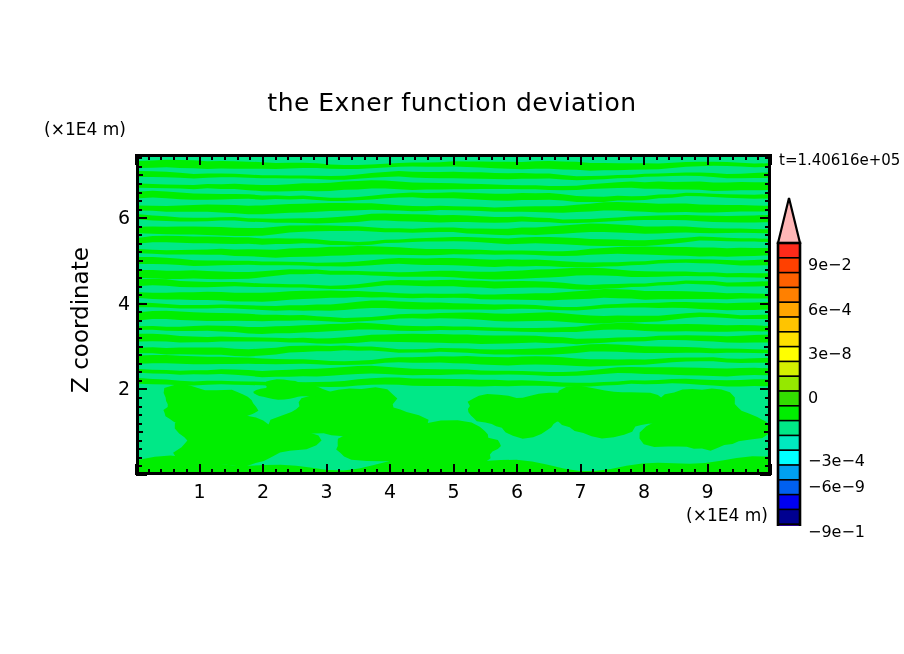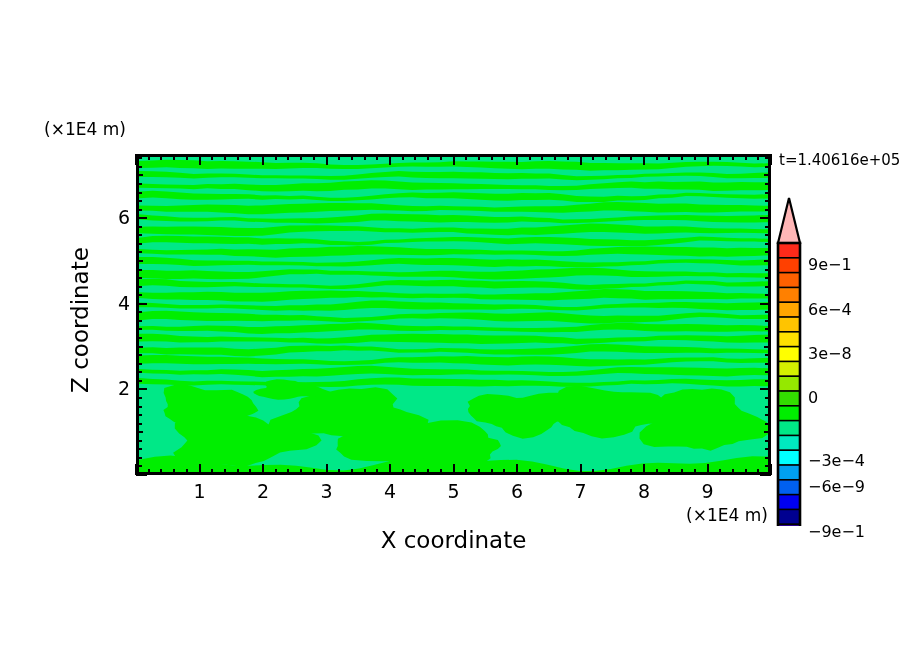--- a/index.html
+++ b/index.html
@@ -144,20 +144,21 @@
     left: 36px;
     font-size: 16px;
     white-space: nowrap;
   }
 </style>
 </head>
 <body>
 
 <div class="figure">
 
+  <div id="plot-title">the Exner function deviation</div>
 
   <div id="y-unit-label">(×1E4 m)</div>
 
   <div id="plot-area">
     <svg id="contour-canvas" viewBox="0 0 1000 1000" preserveAspectRatio="none">
         <rect x="0" y="0" width="1000" height="1000" fill="#00e887"></rect>
         <path d="M0.0,12.8 L21.7,10.8 L43.5,8.5 L65.2,9.9 L87.0,10.6 L108.7,13.4 L130.4,12.6 L152.2,13.5 L173.9,14.7 L195.7,16.4 L217.4,18.8 L239.1,18.4 L260.9,18.2 L282.6,19.8 L304.3,23.7 L326.1,25.3 L347.8,25.7 L369.6,23.9 L391.3,21.8 L413.0,19.2 L434.8,17.1 L456.5,17.6 L478.3,16.3 L500.0,13.8 L521.7,14.2 L543.5,14.1 L565.2,14.7 L587.0,15.0 L608.7,15.6 L630.4,13.1 L652.2,12.7 L673.9,14.3 L695.7,15.4 L717.4,19.2 L739.1,18.9 L760.9,19.5 L782.6,19.6 L804.3,20.1 L826.1,20.6 L847.8,18.6 L869.6,15.9 L891.3,15.2 L913.0,14.8 L934.8,16.2 L956.5,18.0 L978.3,20.6 L1000.0,20.0 L1000.0,32.0 L978.3,32.3 L956.5,29.8 L934.8,28.4 L913.0,27.8 L891.3,29.1 L869.6,31.1 L847.8,35.3 L826.1,38.7 L804.3,39.7 L782.6,40.8 L760.9,42.0 L739.1,42.4 L717.4,43.5 L695.7,40.3 L673.9,39.3 L652.2,37.5 L630.4,37.3 L608.7,38.9 L587.0,37.2 L565.2,35.5 L543.5,33.5 L521.7,32.0 L500.0,30.2 L478.3,31.2 L456.5,31.3 L434.8,29.9 L413.0,31.3 L391.3,33.5 L369.6,35.7 L347.8,37.9 L326.1,38.2 L304.3,37.6 L282.6,34.9 L260.9,34.7 L239.1,36.4 L217.4,38.4 L195.7,37.4 L173.9,37.1 L152.2,37.0 L130.4,36.9 L108.7,38.2 L87.0,35.6 L65.2,34.7 L43.5,32.7 L21.7,34.2 L0.0,35.1 Z" fill="#00ee00"></path>
         <path d="M0.0,44.3 L21.7,45.3 L43.5,47.2 L65.2,49.9 L87.0,53.6 L108.7,52.7 L130.4,52.4 L152.2,53.2 L173.9,55.6 L195.7,57.7 L217.4,58.0 L239.1,58.7 L260.9,58.6 L282.6,59.7 L304.3,60.7 L326.1,59.6 L347.8,55.5 L369.6,50.8 L391.3,47.6 L413.0,44.6 L434.8,47.1 L456.5,47.4 L478.3,47.4 L500.0,46.9 L521.7,48.2 L543.5,48.6 L565.2,50.4 L587.0,51.7 L608.7,51.0 L630.4,52.0 L652.2,52.5 L673.9,57.3 L695.7,61.0 L717.4,60.1 L739.1,59.4 L760.9,57.4 L782.6,56.6 L804.3,53.1 L826.1,52.5 L847.8,50.6 L869.6,49.1 L891.3,49.1 L913.0,51.1 L934.8,53.9 L956.5,52.9 L978.3,50.7 L1000.0,48.9 L1000.0,66.1 L978.3,66.7 L956.5,67.6 L934.8,67.4 L913.0,63.4 L891.3,60.4 L869.6,59.6 L847.8,60.5 L826.1,62.0 L804.3,62.7 L782.6,66.4 L760.9,67.8 L739.1,70.5 L717.4,72.2 L695.7,74.2 L673.9,71.7 L652.2,68.2 L630.4,68.9 L608.7,69.0 L587.0,70.6 L565.2,70.0 L543.5,68.7 L521.7,68.5 L500.0,67.1 L478.3,67.1 L456.5,66.5 L434.8,65.3 L413.0,61.8 L391.3,63.7 L369.6,65.6 L347.8,69.1 L326.1,72.0 L304.3,72.0 L282.6,70.2 L260.9,68.5 L239.1,68.3 L217.4,67.5 L195.7,67.4 L173.9,65.9 L152.2,64.2 L130.4,64.5 L108.7,65.9 L87.0,68.0 L65.2,65.5 L43.5,64.0 L21.7,63.3 L0.0,63.2 Z" fill="#00ee00"></path>
         <path d="M0.0,84.4 L21.7,85.9 L43.5,87.0 L65.2,87.7 L87.0,89.0 L108.7,85.4 L130.4,86.5 L152.2,85.0 L173.9,87.5 L195.7,88.9 L217.4,88.5 L239.1,86.3 L260.9,83.2 L282.6,83.3 L304.3,81.8 L326.1,77.5 L347.8,76.4 L369.6,74.0 L391.3,74.3 L413.0,77.8 L434.8,81.3 L456.5,81.6 L478.3,82.9 L500.0,83.4 L521.7,85.0 L543.5,85.9 L565.2,87.2 L587.0,88.5 L608.7,89.6 L630.4,89.8 L652.2,92.3 L673.9,92.4 L695.7,91.0 L717.4,86.5 L739.1,83.4 L760.9,80.4 L782.6,78.1 L804.3,79.9 L826.1,78.0 L847.8,79.1 L869.6,78.3 L891.3,78.0 L913.0,81.2 L934.8,80.6 L956.5,79.6 L978.3,80.3 L1000.0,80.2 L1000.0,104.9 L978.3,105.9 L956.5,105.8 L934.8,107.1 L913.0,107.6 L891.3,103.9 L869.6,103.4 L847.8,103.1 L826.1,100.6 L804.3,101.0 L782.6,97.6 L760.9,98.2 L739.1,99.7 L717.4,101.4 L695.7,104.8 L673.9,105.5 L652.2,104.8 L630.4,102.3 L608.7,102.4 L587.0,101.9 L565.2,101.6 L543.5,101.6 L521.7,102.1 L500.0,102.1 L478.3,103.2 L456.5,103.5 L434.8,104.7 L413.0,102.4 L391.3,99.8 L369.6,100.2 L347.8,102.9 L326.1,103.9 L304.3,107.7 L282.6,108.5 L260.9,107.3 L239.1,109.0 L217.4,109.7 L195.7,108.4 L173.9,105.4 L152.2,101.4 L130.4,101.5 L108.7,99.3 L87.0,102.0 L65.2,100.3 L43.5,99.5 L21.7,98.7 L0.0,97.8 Z" fill="#00ee00"></path>
         <path d="M0.0,109.3 L21.7,106.8 L43.5,109.8 L65.2,112.9 L87.0,116.1 L108.7,116.6 L130.4,117.4 L152.2,117.3 L173.9,117.9 L195.7,122.0 L217.4,121.1 L239.1,123.7 L260.9,122.6 L282.6,126.5 L304.3,129.0 L326.1,129.5 L347.8,126.7 L369.6,122.9 L391.3,118.6 L413.0,114.8 L434.8,113.0 L456.5,114.4 L478.3,113.2 L500.0,111.7 L521.7,113.6 L543.5,114.9 L565.2,116.4 L587.0,117.0 L608.7,114.5 L630.4,115.3 L652.2,114.6 L673.9,118.1 L695.7,124.0 L717.4,125.4 L739.1,126.2 L760.9,123.3 L782.6,124.3 L804.3,123.7 L826.1,119.4 L847.8,118.3 L869.6,113.5 L891.3,114.4 L913.0,116.7 L934.8,118.5 L956.5,119.0 L978.3,120.2 L1000.0,118.0 L1000.0,131.7 L978.3,132.8 L956.5,130.6 L934.8,129.3 L913.0,127.1 L891.3,124.7 L869.6,123.9 L847.8,129.2 L826.1,131.0 L804.3,136.3 L782.6,138.1 L760.9,138.4 L739.1,142.6 L717.4,143.2 L695.7,143.0 L673.9,138.1 L652.2,135.5 L630.4,136.8 L608.7,136.3 L587.0,138.8 L565.2,137.9 L543.5,135.8 L521.7,133.6 L500.0,130.6 L478.3,130.9 L456.5,130.8 L434.8,128.1 L413.0,128.6 L391.3,131.3 L369.6,134.6 L347.8,137.6 L326.1,140.0 L304.3,139.3 L282.6,136.9 L260.9,133.5 L239.1,135.3 L217.4,133.6 L195.7,135.7 L173.9,132.9 L152.2,133.7 L130.4,135.0 L108.7,135.5 L87.0,136.0 L65.2,133.8 L43.5,131.3 L21.7,128.6 L0.0,131.1 Z" fill="#00ee00"></path>
@@ -376,21 +377,20 @@
       <div class="axis-tick-label xtick-label" style="left: 438.5px;">5</div>
       <div class="axis-tick-label xtick-label" style="left: 502px;">6</div>
       <div class="axis-tick-label xtick-label" style="left: 565.5px;">7</div>
       <div class="axis-tick-label xtick-label" style="left: 629px;">8</div>
       <div class="axis-tick-label xtick-label" style="left: 692.5px;">9</div>
       <div class="axis-tick-label ytick-label" style="top: 377.4px;">2</div>
       <div class="axis-tick-label ytick-label" style="top: 291.8px;">4</div>
       <div class="axis-tick-label ytick-label" style="top: 206.2px;">6</div>
     </div>
 
-  <div id="x-axis-title">X coordinate</div>
   <div id="z-axis-title">Z coordinate</div>
 
   <div id="x-unit-label">(×1E4 m)</div>
 
   <div id="time-annotation">t=1.40616e+05</div>
 
   <div id="colorbar">
     <svg id="colorbar-svg" width="132" height="330">
         <path d="M6,47 L17,2 L28,47 Z" fill="#ffb6b6" stroke="#000" stroke-width="2.2" stroke-linejoin="miter"></path>
         <rect x="6" y="47" width="22" height="15.200000000000001" fill="#ff2a1a" stroke="#000" stroke-width="1.6"></rect>
@@ -410,21 +410,21 @@
         <rect x="6" y="254.20000000000002" width="22" height="15.200000000000001" fill="#00ffff" stroke="#000" stroke-width="1.6"></rect>
         <rect x="6" y="269" width="22" height="15.200000000000001" fill="#00a0f0" stroke="#000" stroke-width="1.6"></rect>
         <rect x="6" y="283.8" width="22" height="15.200000000000001" fill="#0060f0" stroke="#000" stroke-width="1.6"></rect>
         <rect x="6" y="298.6" width="22" height="15.200000000000001" fill="#0000f0" stroke="#000" stroke-width="1.6"></rect>
         <rect x="6" y="313.40000000000003" width="22" height="15.200000000000001" fill="#000090" stroke="#000" stroke-width="1.6"></rect>
         <rect x="6" y="328.2" width="22" height="15.200000000000001" fill="#2a0090" stroke="#000" stroke-width="1.6"></rect>
         <rect x="6" y="343" width="22" height="15.200000000000001" fill="#5a00a0" stroke="#000" stroke-width="1.6"></rect>
         <path d="M6,357.8 L17,402.8 L28,357.8 Z" fill="#a020c0" stroke="#000" stroke-width="2.2" stroke-linejoin="miter"></path>
         <rect x="6" y="47" width="22" height="310.8" fill="none" stroke="#000" stroke-width="2.6"></rect>
       </svg>
-  <div class="cbar-label" style="top: 59.2px;">9e−1</div>
+  <div class="cbar-label" style="top: 59.2px;">9e−2</div>
       <div class="cbar-label" style="top: 103.6px;">6e−4</div>
       <div class="cbar-label" style="top: 148px;">3e−8</div>
       <div class="cbar-label" style="top: 192.4px;">0</div>
       <div class="cbar-label" style="top: 255px;">−3e−4</div>
       <div class="cbar-label" style="top: 281.2px;">−6e−9</div>
       <div class="cbar-label" style="top: 325.6px;">−9e−1</div>
     </div>
 
 </div>
 

